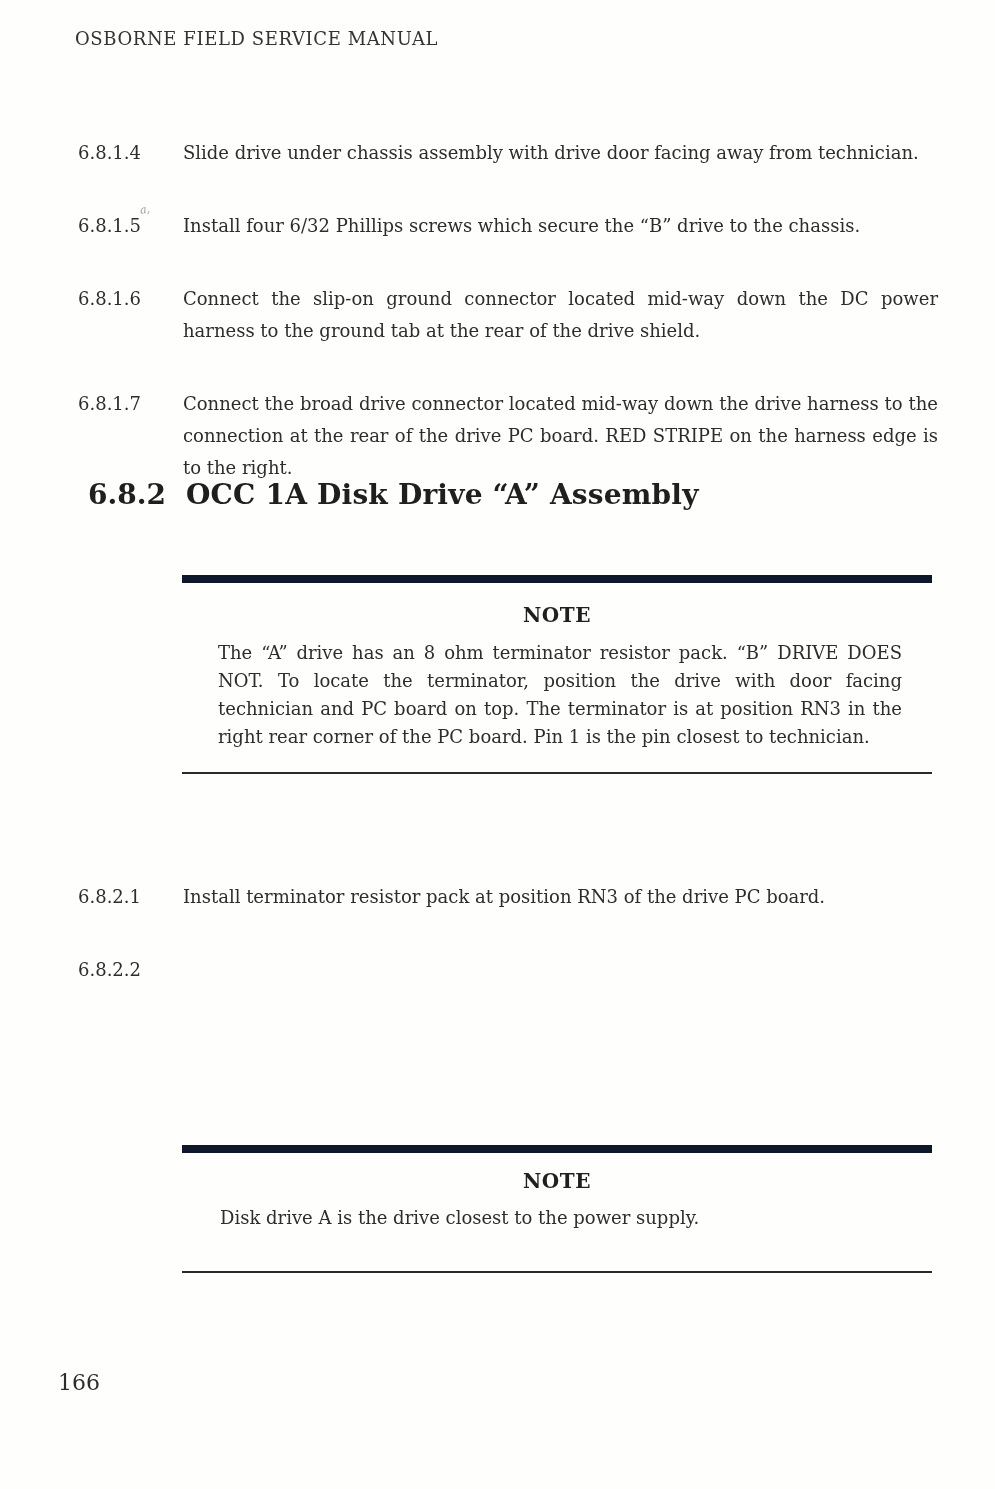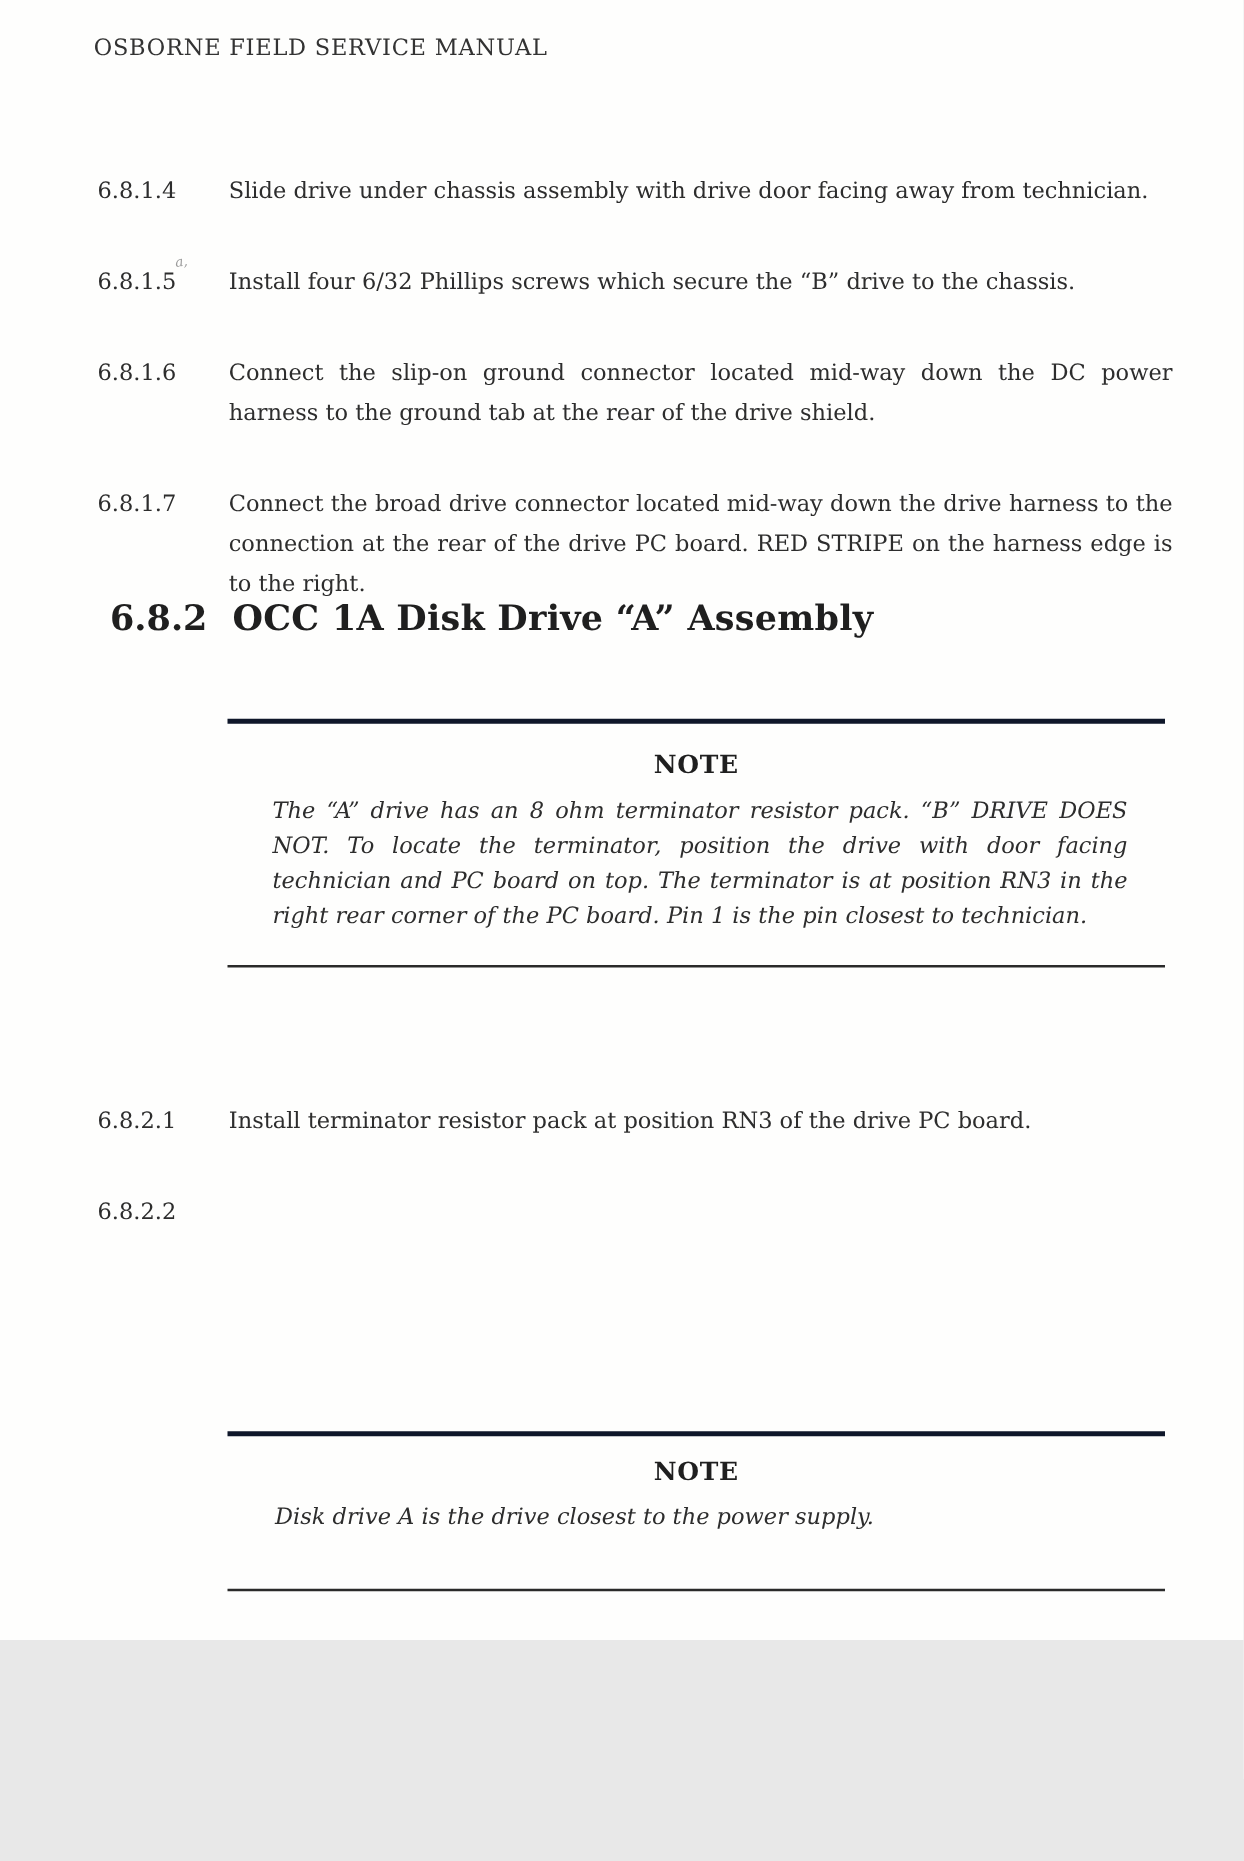--- a/index.html
+++ b/index.html
@@ -1,19 +1,19 @@
 <!DOCTYPE html>
 <html><head>
 <meta charset="utf-8">
 <style>
   * { margin:0; padding:0; box-sizing:border-box; }
   html,body { background:#e8e8e8; }
   .page {
     position:relative;
-    width:995px; height:1312px;
+    width:995px; height:1489px;
     margin:0 auto;
     background:#fefefd;
     color:#2a2a2a;
     font-family:"DejaVu Serif","Liberation Serif",serif;
     overflow:hidden;
   }
   .doc-header {
     position:absolute; left:75px; top:28px;
     font-size:18px; letter-spacing:0.6px; color:#333;
   }
@@ -34,33 +34,33 @@
     transform:rotate(-8deg);
   }
   .section-heading {
     position:absolute; left:88px; top:478px;
     display:flex; font-weight:bold; font-size:28px; color:#1f1f1f;
   }
   .section-num { width:98px; }
   .section-title { letter-spacing:0.2px; }
   .note-block {
     position:absolute; left:182px; width:750px;
-    border-top:4px solid #0f172a;
+    border-top:8px solid #0f172a;
     border-bottom:2px solid #2a2a2a;
   }
   .note-1 { top:575px; height:199px; }
   .note-2 { top:1145px; height:128px; }
   .note-label {
     text-align:center; font-weight:bold; font-size:20px;
     letter-spacing:0.5px; color:#1f1f1f;
   }
   .note-1 .note-label { margin-top:20px; }
   .note-2 .note-label { margin-top:16px; }
   .note-text {
-    font-style:italic; font-size:18px; line-height:28px; color:#2d2d2d;
+    font-size:18px; line-height:28px; color:#2d2d2d;
   }
   .note-1 .note-text { margin:12px 30px 0 36px; text-align:justify; }
   .note-2 .note-text { margin:11px 30px 0 38px; }
   .page-number {
     position:absolute; left:58px; top:1370px;
     font-size:22px; color:#2d2d2d;
   }
 </style>
 </head>
 <body>

